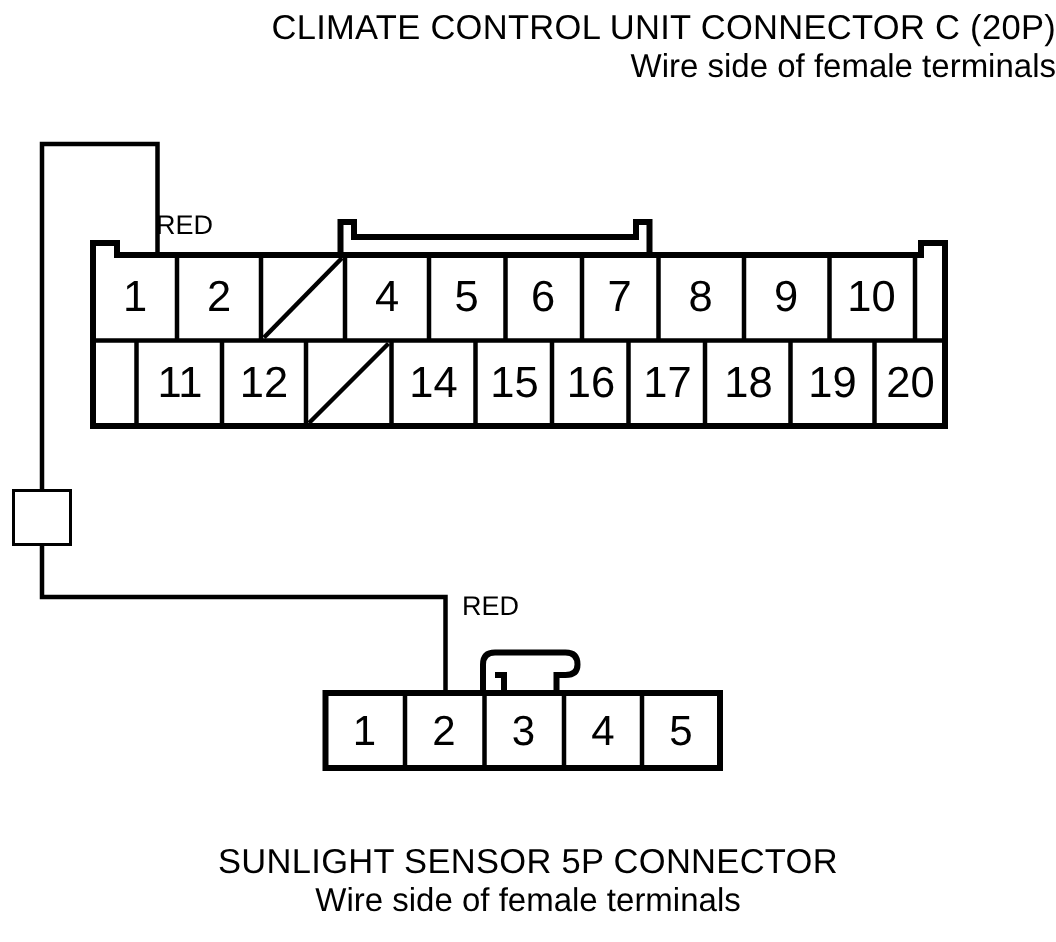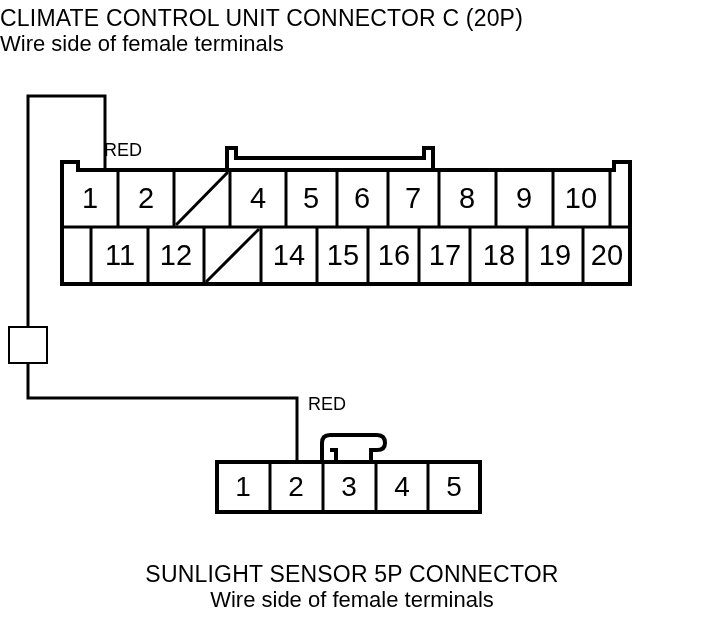--- a/index.html
+++ b/index.html
@@ -17,21 +17,21 @@
     width: 704px;
     height: 628px;
     background: #ffffff;
     overflow: hidden;
   }
   .title-block {
     position: absolute;
     left: 0;
     top: 6px;
     width: 704px;
-    text-align: left;
+    text-align: right;
     line-height: 1.12;
   }
   .title-line1 {
     font-size: 23px;
     letter-spacing: 0.2px;
     white-space: nowrap;
   }
   .title-line2 {
     font-size: 22px;
     white-space: nowrap;

